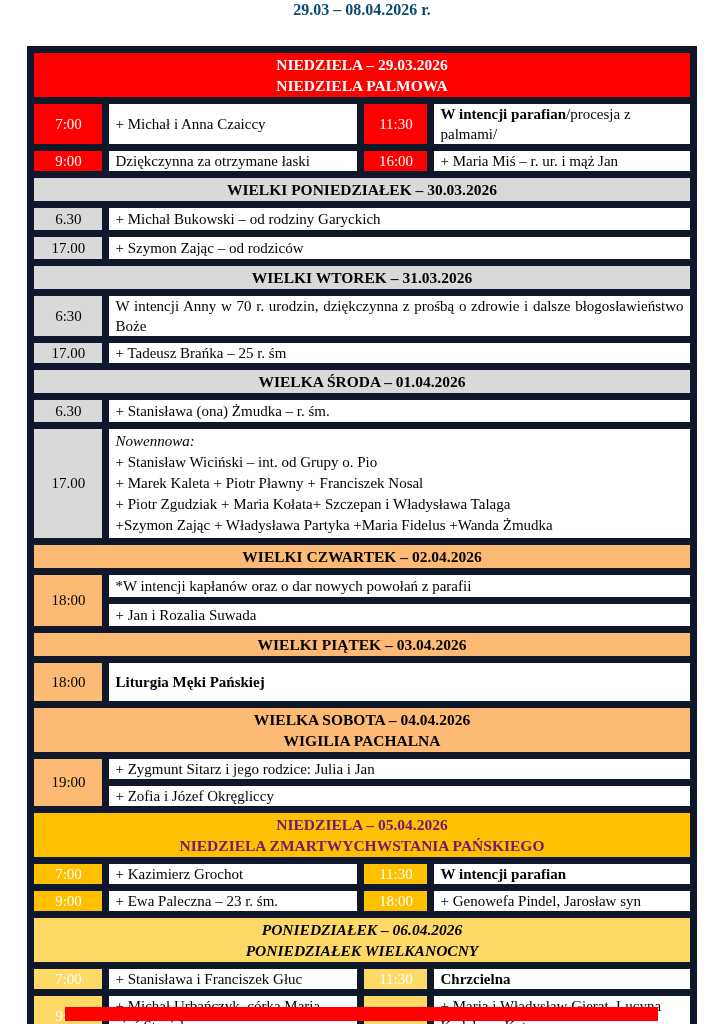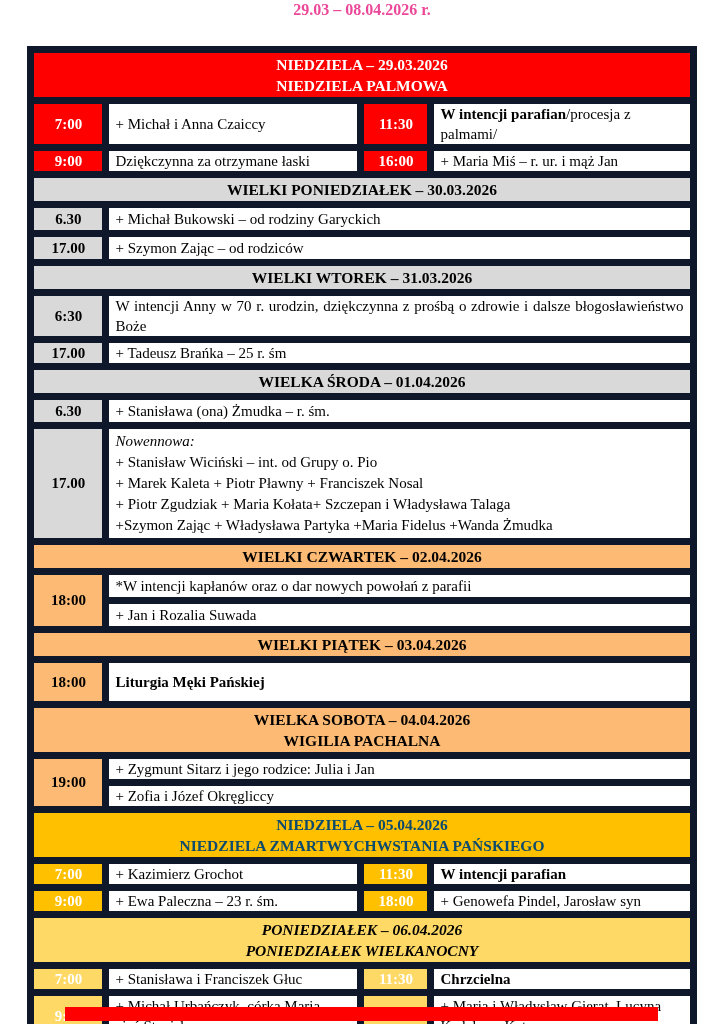--- a/index.html
+++ b/index.html
@@ -4,34 +4,34 @@
 <style>
   html,body{margin:0;padding:0;background:#fff;}
   .page{
     position:relative;width:724px;height:1024px;background:#ffffff;overflow:hidden;
     font-family:"Liberation Serif","DejaVu Serif",serif;color:#000;
   }
   .title{
     margin-top:34px;text-align:center;font-weight:bold;font-size:22px;
     color:#7F6000;letter-spacing:0.5px;
   }
-  .subtitle{margin-top:1px;text-align:center;font-weight:bold;font-size:16px;color:#ec4899;}
+  .subtitle{margin-top:1px;text-align:center;font-weight:bold;font-size:16px;color:#0c4a6e;}
   table.sched{
     border-collapse:collapse;table-layout:fixed;width:662px;margin:27px auto 0 auto;
     font-size:15px;border:2px solid #000;
   }
   td{border:7px solid #0f172a;padding:0 6px;vertical-align:middle;overflow:hidden;}
   td.hdr{text-align:center;font-weight:bold;font-size:15.5px;line-height:21px;padding:1px 4px;}
-  td.time{text-align:center;font-weight:bold;padding:0 2px;}
+  td.time{text-align:center;font-weight:normal;padding:0 2px;}
   .red{background:#FF0000;}
   .red.hdr,.red.time{color:#ffffff;}
   .gray{background:#D9D9D9;}
   .salmon{background:#fdba74;}
   .gold{background:#FFC000;}
-  .gold.hdr{color:#0c4a6e;}
+  .gold.hdr{color:#701a75;}
   .gold.time{color:#ffffff;}
   .lgold{background:#FFD966;}
   .lgold.hdr{color:#000000;font-style:italic;}
   .lgold.time{color:#ffffff;}
   .desc{background:#ffffff;line-height:20px;}
   .desc b{font-weight:bold;}
   .just{text-align:justify;line-height:20px;}
   .multiline{vertical-align:middle;line-height:21px;padding:2px 6px;}
   .multiline .it{font-style:italic;}
   tr.rh45{height:45px;} tr.rh44{height:44px;} tr.rh41{height:41px;}

